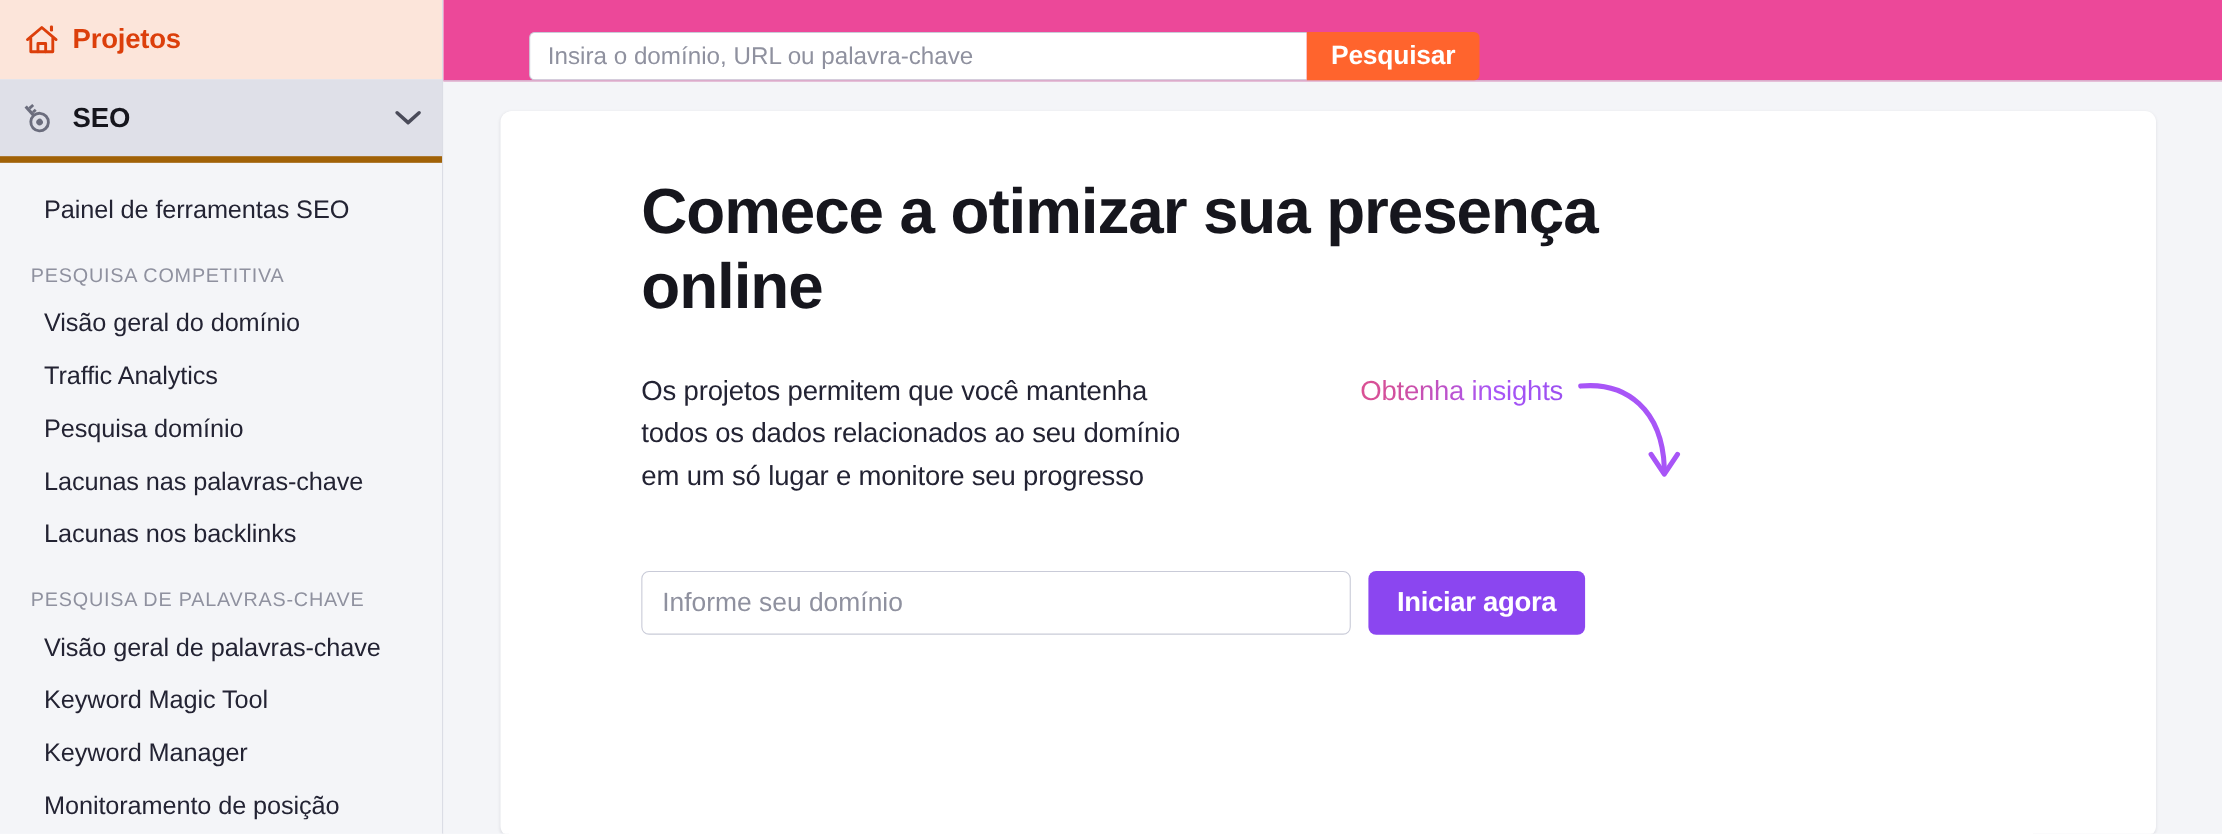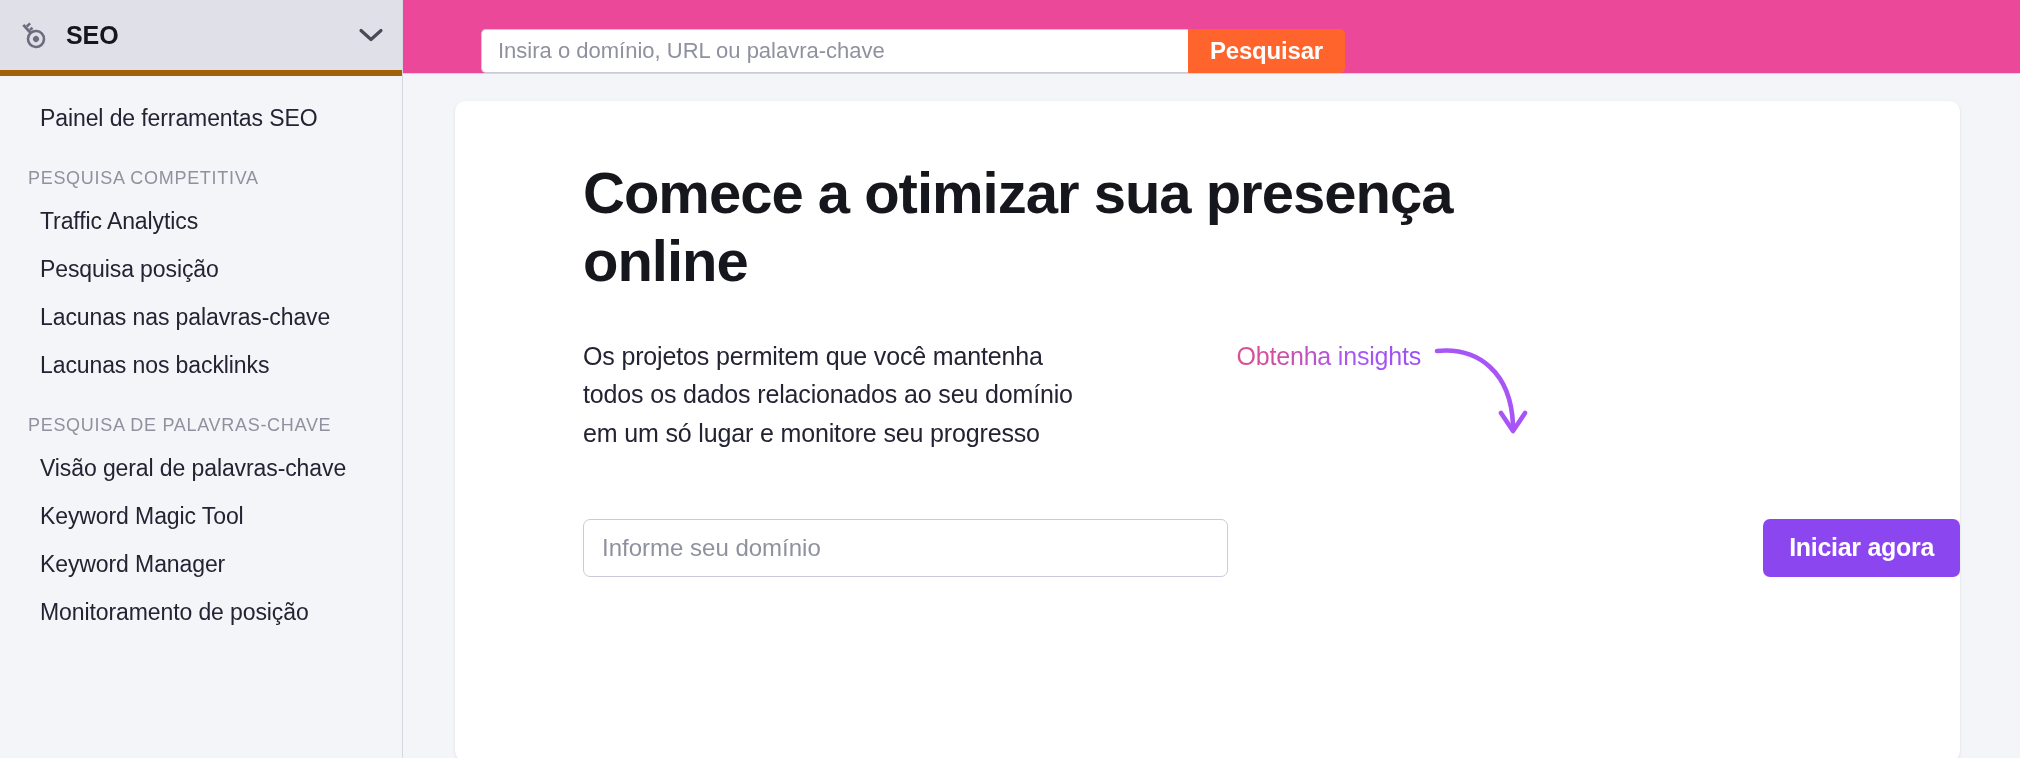--- a/index.html
+++ b/index.html
@@ -212,21 +212,20 @@
   .annotation-arrow {
     position: absolute;
     left: 248px;
     top: 6px;
   }
 
   .form-row {
     display: flex;
     align-items: center;
     margin-top: 66px;
-    justify-content: space-between;
   }
   .domain-input {
     width: 645px;
     height: 58px;
     box-sizing: border-box;
     border: 1px solid #c9cbd8;
     border-radius: 7px;
     background: #ffffff;
     font-size: 24px;
     color: #232333;
@@ -253,20 +252,31 @@
     font-family: "Liberation Sans", sans-serif;
   }
 </style>
 </head>
 <body>
 
 <div class="app">
 
   <aside class="sidebar">
 
+    <div class="projects-row">
+      <span class="icon-wrap">
+        <svg width="32" height="30" viewBox="0 0 32 30" aria-hidden="true">
+          <path d="M3 15 L16 4 L29 15" fill="none" stroke="#dc3f0b" stroke-width="2.6" stroke-linecap="round" stroke-linejoin="round"></path>
+          <path d="M6 14 L6 26 L26 26 L26 14" fill="none" stroke="#dc3f0b" stroke-width="2.6" stroke-linecap="round" stroke-linejoin="round"></path>
+          <path d="M12.5 26 L12.5 18.5 L19.5 18.5 L19.5 26" fill="none" stroke="#dc3f0b" stroke-width="2.6" stroke-linecap="round" stroke-linejoin="round"></path>
+          <rect x="23.4" y="2.2" width="2.8" height="5.4" rx="1.2" fill="#dc3f0b"></rect>
+        </svg>
+      </span>
+      <span class="projects-label">Projetos</span>
+    </div>
 
     <div class="seo-row">
       <span class="icon-wrap">
         <svg width="34" height="32" viewBox="0 0 34 32" aria-hidden="true">
           <g transform="rotate(-42 14 20)">
             <circle cx="14" cy="20" r="8" fill="none" stroke="#6b6d7d" stroke-width="2.6"></circle>
             <circle cx="14" cy="20" r="3" fill="#6b6d7d"></circle>
             <rect x="12.6" y="1" width="2.9" height="11.5" fill="#6b6d7d"></rect>
             <rect x="15.5" y="3.2" width="4.6" height="2.6" fill="#6b6d7d"></rect>
             <rect x="15.5" y="8.0" width="3.4" height="2.6" fill="#6b6d7d"></rect>
@@ -282,24 +292,27 @@
     </div>
 
     <nav class="nav-list">
       <div class="nav-item">
         <span>Painel de ferramentas SEO</span>
       </div>
 
       <div class="nav-section-label">PESQUISA COMPETITIVA</div>
 
       <div class="nav-item">
+        <span>Visão geral do domínio</span>
+      </div>
+      <div class="nav-item">
         <span>Traffic Analytics</span>
       </div>
       <div class="nav-item">
-        <span>Pesquisa posição</span>
+        <span>Pesquisa domínio</span>
       </div>
       <div class="nav-item">
         <span>Lacunas nas palavras-chave</span>
       </div>
       <div class="nav-item">
         <span>Lacunas nos backlinks</span>
       </div>
 
       <div class="nav-section-label">PESQUISA DE PALAVRAS-CHAVE</div>
 

